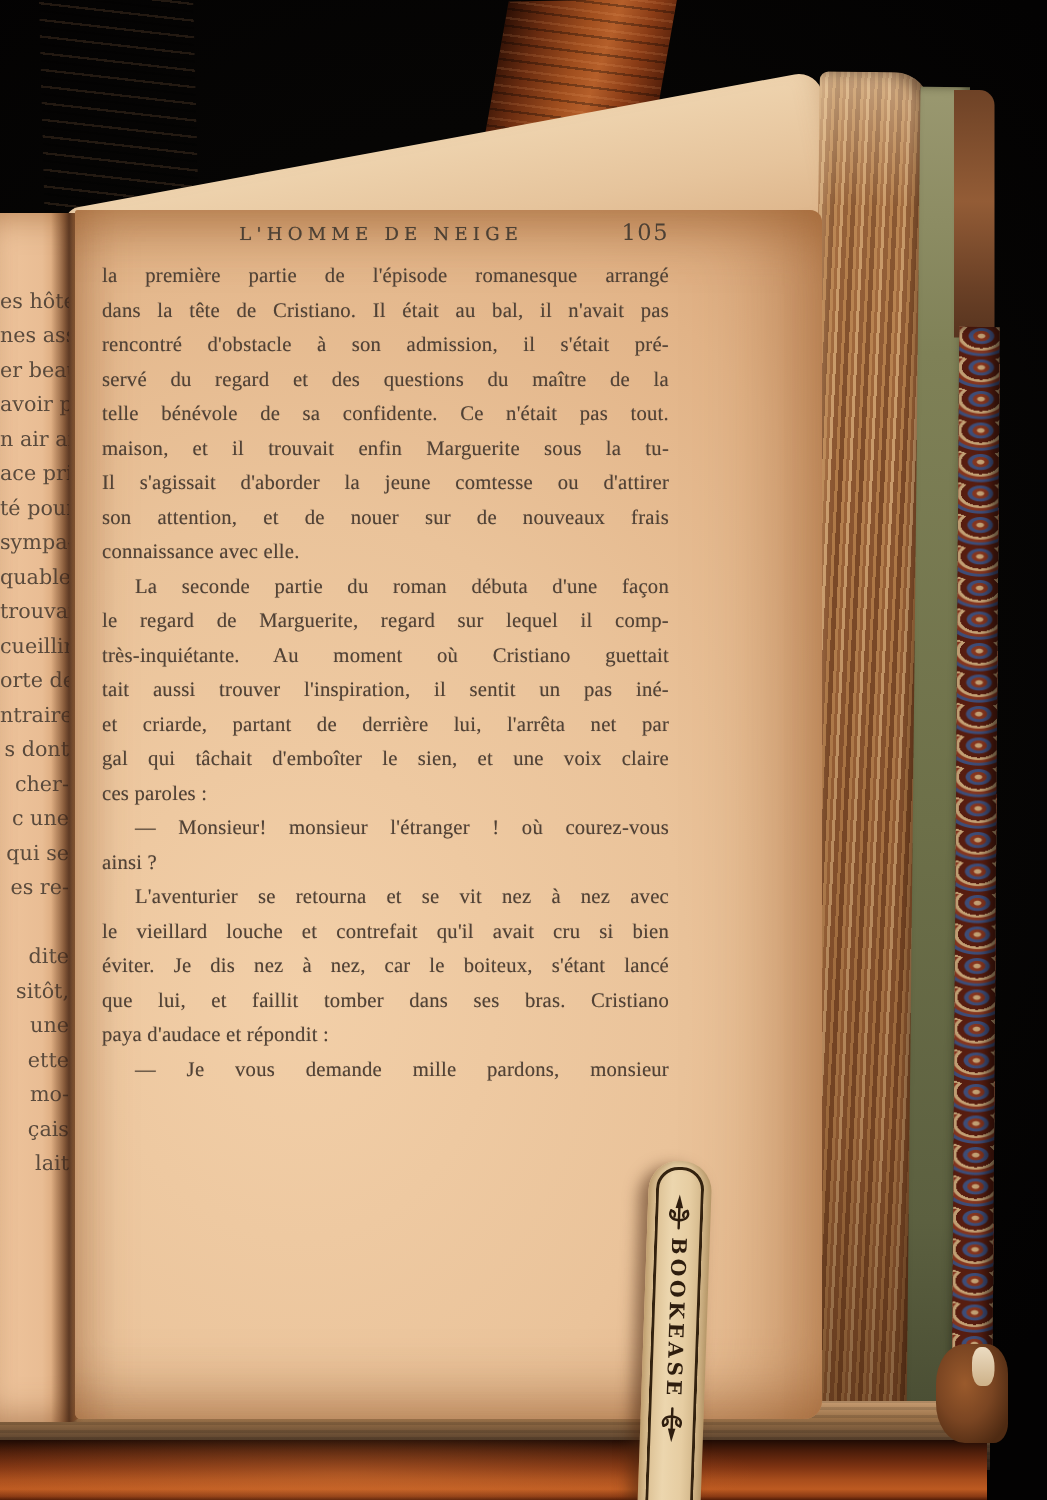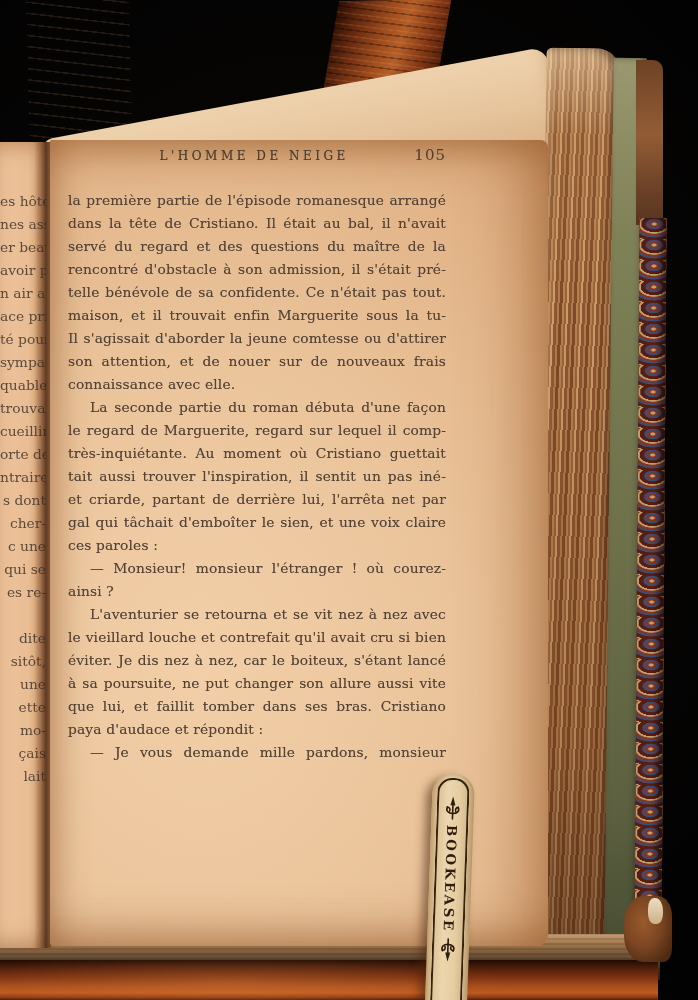--- a/index.html
+++ b/index.html
@@ -109,31 +109,31 @@
       inset 0 30px 36px -18px rgba(150,90,40,.55),
       inset -48px 0 60px -24px rgba(150,88,40,.5),
       inset 0 -34px 40px -22px rgba(140,80,36,.5),
       inset 26px 0 36px -22px rgba(130,70,30,.4);
     border-radius:2px 8px 12px 4px;
     overflow:hidden;
   }
 
   .text-block{left:18px;top:6px;width:378px;color:#514236;}
   .page-header{
-    position:static;display:flex;align-items:baseline;height:26px;margin-bottom:17px;
+    position:static;display:flex;align-items:baseline;height:26px;margin-bottom:0;
     color:#4c4034;
   }
   .running-title{
     position:static;flex:1;text-align:center;
     font-size:12px;letter-spacing:3.5px;padding-left:26px;
     text-shadow:0 0 .5px rgba(76,64,52,.6);
   }
   .page-number{position:static;font-size:15px;letter-spacing:1px;}
 
-  .text-lines{position:static;}
+  .text-lines{position:static;font-family:Liberation Serif, serif;}
   .text-line{
     position:static;height:23px;line-height:23px;overflow:hidden;
     font-size:13.8px;letter-spacing:.15px;text-align:justify;
     text-shadow:0 0 .5px rgba(81,66,54,.45);
   }
   .text-line::after{content:"";display:inline-block;width:100%;height:0;}
   .text-line.end::after{width:0;}
   .text-line.ind{padding-left:22px;}
 
   .cover-corner-wear{
@@ -221,40 +221,39 @@
 
   <div class="main-page">
     <div class="text-block">
       <div class="page-header">
         <div class="running-title">L'HOMME DE NEIGE</div>
         <div class="page-number">105</div>
       </div>
       <div class="text-lines">
           <div class="text-line">la première partie de l'épisode romanesque arrangé</div>
           <div class="text-line">dans la tête de Cristiano. Il était au bal, il n'avait pas</div>
+          <div class="text-line">rencontré d'obstacle à son admission, il s'était pré-</div>
           <div class="text-line">servé du regard et des questions du maître de la</div>
-          <div class="text-line">rencontré d'obstacle à son admission, il s'était pré-</div>
           <div class="text-line">telle bénévole de sa confidente. Ce n'était pas tout.</div>
           <div class="text-line">maison, et il trouvait enfin Marguerite sous la tu-</div>
           <div class="text-line">Il s'agissait d'aborder la jeune comtesse ou d'attirer</div>
           <div class="text-line">son attention, et de nouer sur de nouveaux frais</div>
           <div class="text-line end">connaissance avec elle.</div>
           <div class="text-line ind">La seconde partie du roman débuta d'une façon</div>
           <div class="text-line">le regard de Marguerite, regard sur lequel il comp-</div>
           <div class="text-line">très-inquiétante. Au moment où Cristiano guettait</div>
           <div class="text-line">tait aussi trouver l'inspiration, il sentit un pas iné-</div>
           <div class="text-line">et criarde, partant de derrière lui, l'arrêta net par</div>
           <div class="text-line">gal qui tâchait d'emboîter le sien, et une voix claire</div>
           <div class="text-line end">ces paroles :</div>
           <div class="text-line ind">— Monsieur! monsieur l'étranger ! où courez-vous</div>
           <div class="text-line end">ainsi ?</div>
           <div class="text-line ind">L'aventurier se retourna et se vit nez à nez avec</div>
           <div class="text-line">le vieillard louche et contrefait qu'il avait cru si bien</div>
           <div class="text-line">éviter. Je dis nez à nez, car le boiteux, s'étant lancé</div>
-          <div class="text-line">à sa poursuite, ne put changer son allure aussi vite</div>
           <div class="text-line">que lui, et faillit tomber dans ses bras. Cristiano</div>
           <div class="text-line end">paya d'audace et répondit :</div>
           <div class="text-line ind">— Je vous demande mille pardons, monsieur</div>
         </div>
     </div>
   </div>
 
   <div class="cover-corner-wear"></div>
   <div class="cover-chip"></div>
 

